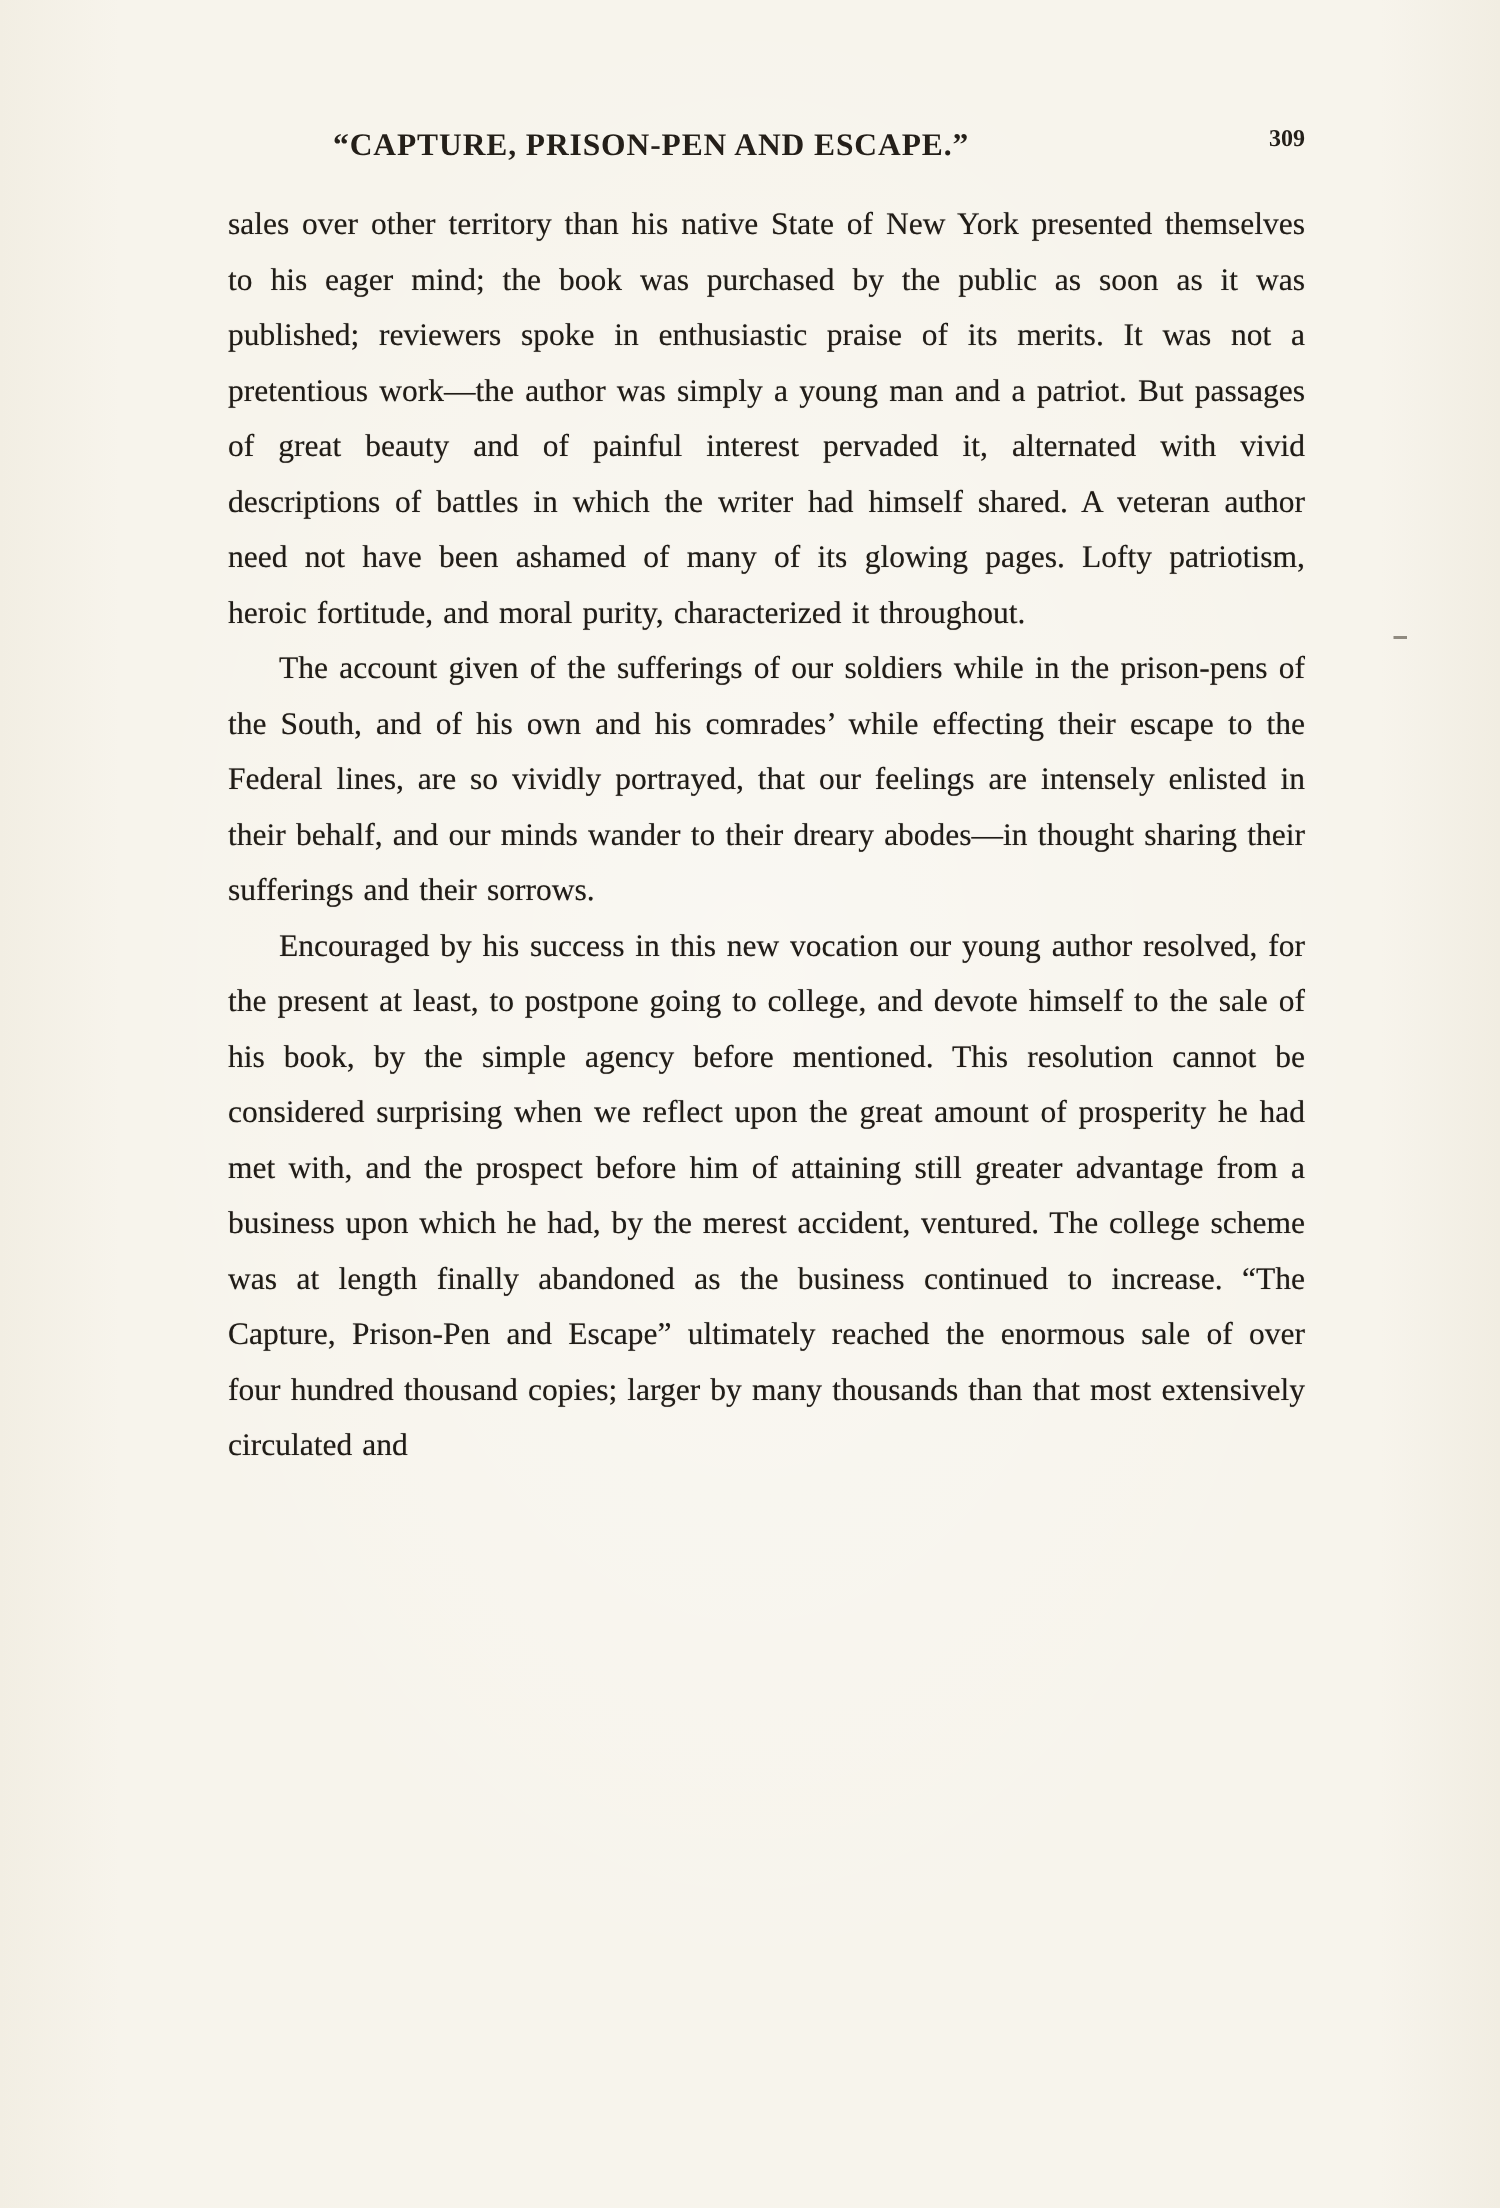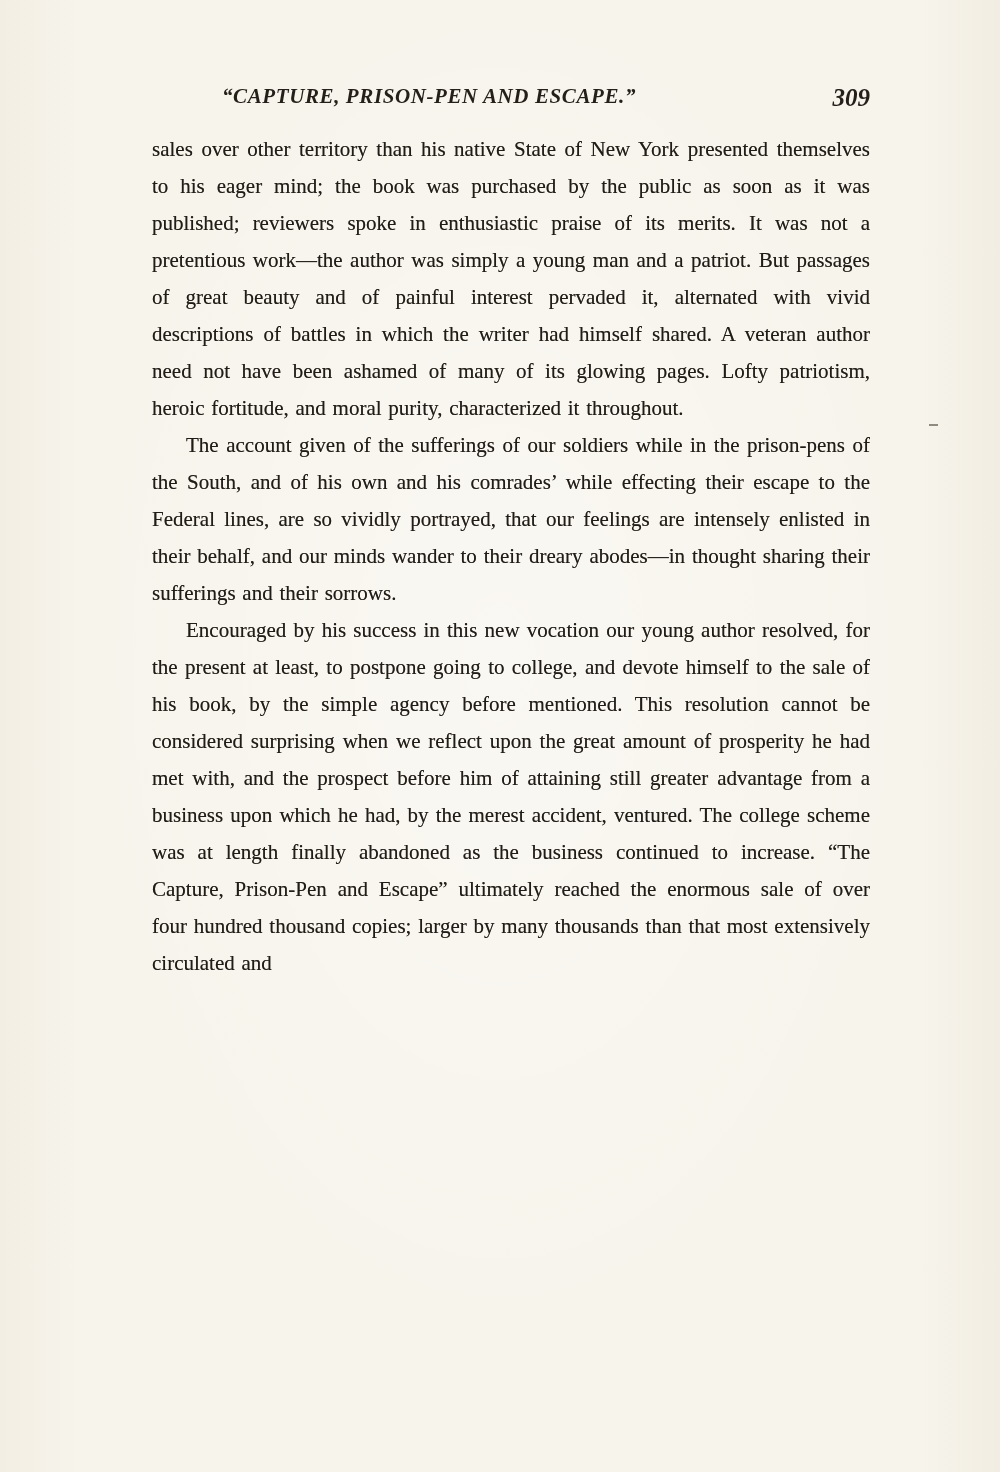--- a/index.html
+++ b/index.html
@@ -26,36 +26,34 @@
     position: absolute;
     top: 84px;
     left: 152px;
     width: 718px;
     height: 30px;
   }
   .running-title {
     position: absolute;
     left: 70px;
     top: 0;
-    font-style: italic;
     font-weight: bold;
     font-size: 21px;
     letter-spacing: 0.6px;
     white-space: nowrap;
     color: #241f19;
     text-align: right;
   }
   .page-number {
     position: absolute;
     right: 0;
     top: 0;
     font-weight: bold;
-    font-size: 25px;
+    font-size: 16px;
     color: #241f19;
-    font-style: italic;
   }
   .page-body {
     position: absolute;
     top: 131px;
     left: 152px;
     width: 718px;
     font-size: 21px;
     line-height: 37px;
     text-align: justify;
     text-shadow: 0 0 0.5px rgba(32,26,18,0.55);

